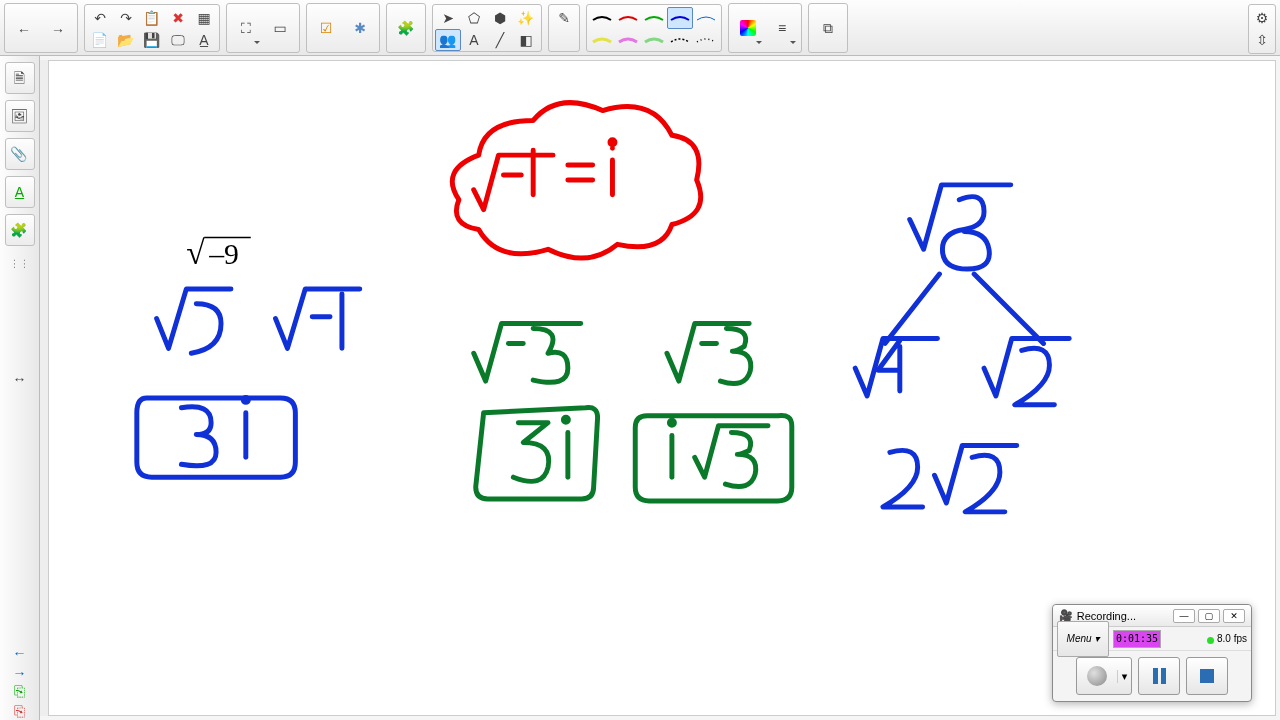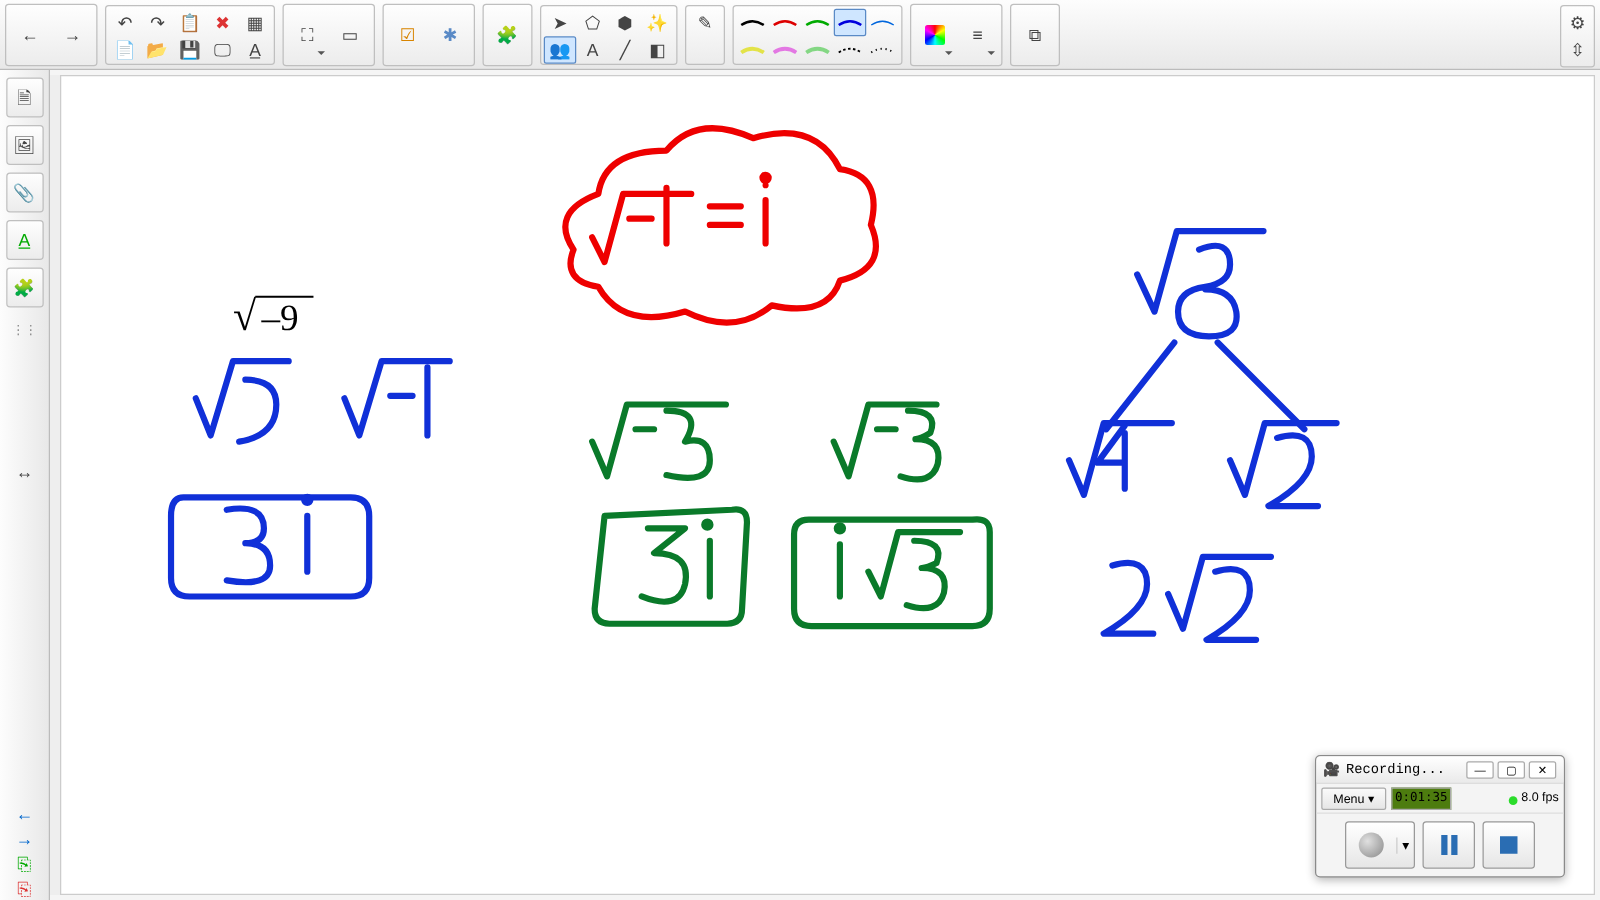--- a/index.html
+++ b/index.html
@@ -30,22 +30,22 @@
   
   .right-tools { position: absolute; right: 4px; top: 4px; width: 28px; background: linear-gradient(#fefefe,#ececec); border:1px solid #bfbfbf; border-radius:3px; display:flex; flex-direction:column; padding:2px; }
   .right-tools .tb-btn { width:22px; height:22px; }
   
   
   .rec-window { position: absolute; right: 28px; bottom: 18px; width: 200px; background: #f4f4f4; border: 1px solid #8a8a8a; border-radius: 4px; box-shadow: 0 2px 8px rgba(0,0,0,.3); font-size: 11px; }
   .rec-title { height: 22px; display:flex; align-items:center; padding: 0 6px; background: linear-gradient(#fff,#eaeaea); border-bottom:1px solid #ccc; border-radius:4px 4px 0 0;}
   .rec-title .title-text { flex:1; }
   .rec-title .winbtn { width:22px; height:14px; border:1px solid #aaa; border-radius:2px; margin-left:3px; display:flex; align-items:center; justify-content:center; font-size:9px; background:#fff; cursor:pointer;}
   .rec-bar { height: 24px; display:flex; align-items:center; padding: 2px 4px; gap:4px; border-bottom:1px solid #ddd;}
-  .rec-menu { width:52px; height:18px; border:1px solid #aaa; border-radius:2px; background:linear-gradient(#fafafa,#e6e6e6); font-size:10px; display:flex; align-items:center; justify-content:center; cursor:pointer;}
-  .rec-time { width:48px; height:18px; border:1px solid #aaa; background:#4d7c0f; display:flex; align-items:center; justify-content:center; font-family: monospace; font-size:10px;}
+  .rec-menu { width:52px; height:36px; border:1px solid #aaa; border-radius:2px; background:linear-gradient(#fafafa,#e6e6e6); font-size:10px; display:flex; align-items:center; justify-content:center; cursor:pointer;font-style:italic;}
+  .rec-time { width:48px; height:18px; border:1px solid #aaa; background:#d946ef; display:flex; align-items:center; justify-content:center; font-family: monospace; font-size:10px;}
   .rec-fps { flex:1; display:flex; align-items:flex-end; justify-content:flex-end; font-size:10px; gap:3px;}
   .rec-dot { width:7px; height:7px; background:#2bdc2b; border-radius:50%;}
   .rec-ctrls { height:50px; display:flex; align-items:center; justify-content:center; gap:6px; padding:6px;}
   .rec-big { width:42px; height:38px; border:1px solid #999; border-radius:3px; background:linear-gradient(#fff,#e6e6e6); display:flex; align-items:center; justify-content:center; cursor:pointer;}
   .rec-split { display:flex; }
   .rec-split .arrow { width:14px; border-left:1px solid #ccc; display:flex; align-items:center; justify-content:center;}
   .rec-circle { width:20px; height:20px; border-radius:50%; background: radial-gradient(circle at 35% 35%, #e0e0e0, #888);}
   .rec-pause { display:flex; gap:3px; } .rec-pause span{width:5px;height:16px;background:#2a6db3;}
   .rec-stop { width:14px; height:14px; background:#2a6db3;}
   
@@ -357,21 +357,21 @@
         <path d="M890 418 l12 28 l16 -58 l55 0"></path>
         <path d="M928 400 q28 -8 28 15 q0 20 -35 40 l40 0"></path>
       </g>
     </svg>
   </div>
 </div>
 
 <div class="rec-window">
   <div class="rec-title">
     <span>🎥</span>
-    <span class="title-text" style="margin-left:4px;font-family:Liberation Mono, monospace;">Recording...</span>
+    <span class="title-text" style="margin-left:4px;">Recording...</span>
     <div class="winbtn">—</div>
     <div class="winbtn">▢</div>
     <div class="winbtn">✕</div>
   </div>
   <div class="rec-bar">
     <div class="rec-menu">Menu ▾</div>
     <div class="rec-time">0:01:35</div>
     <div class="rec-fps">
         <span class="rec-dot"></span>
         <span>8.0 fps</span>

